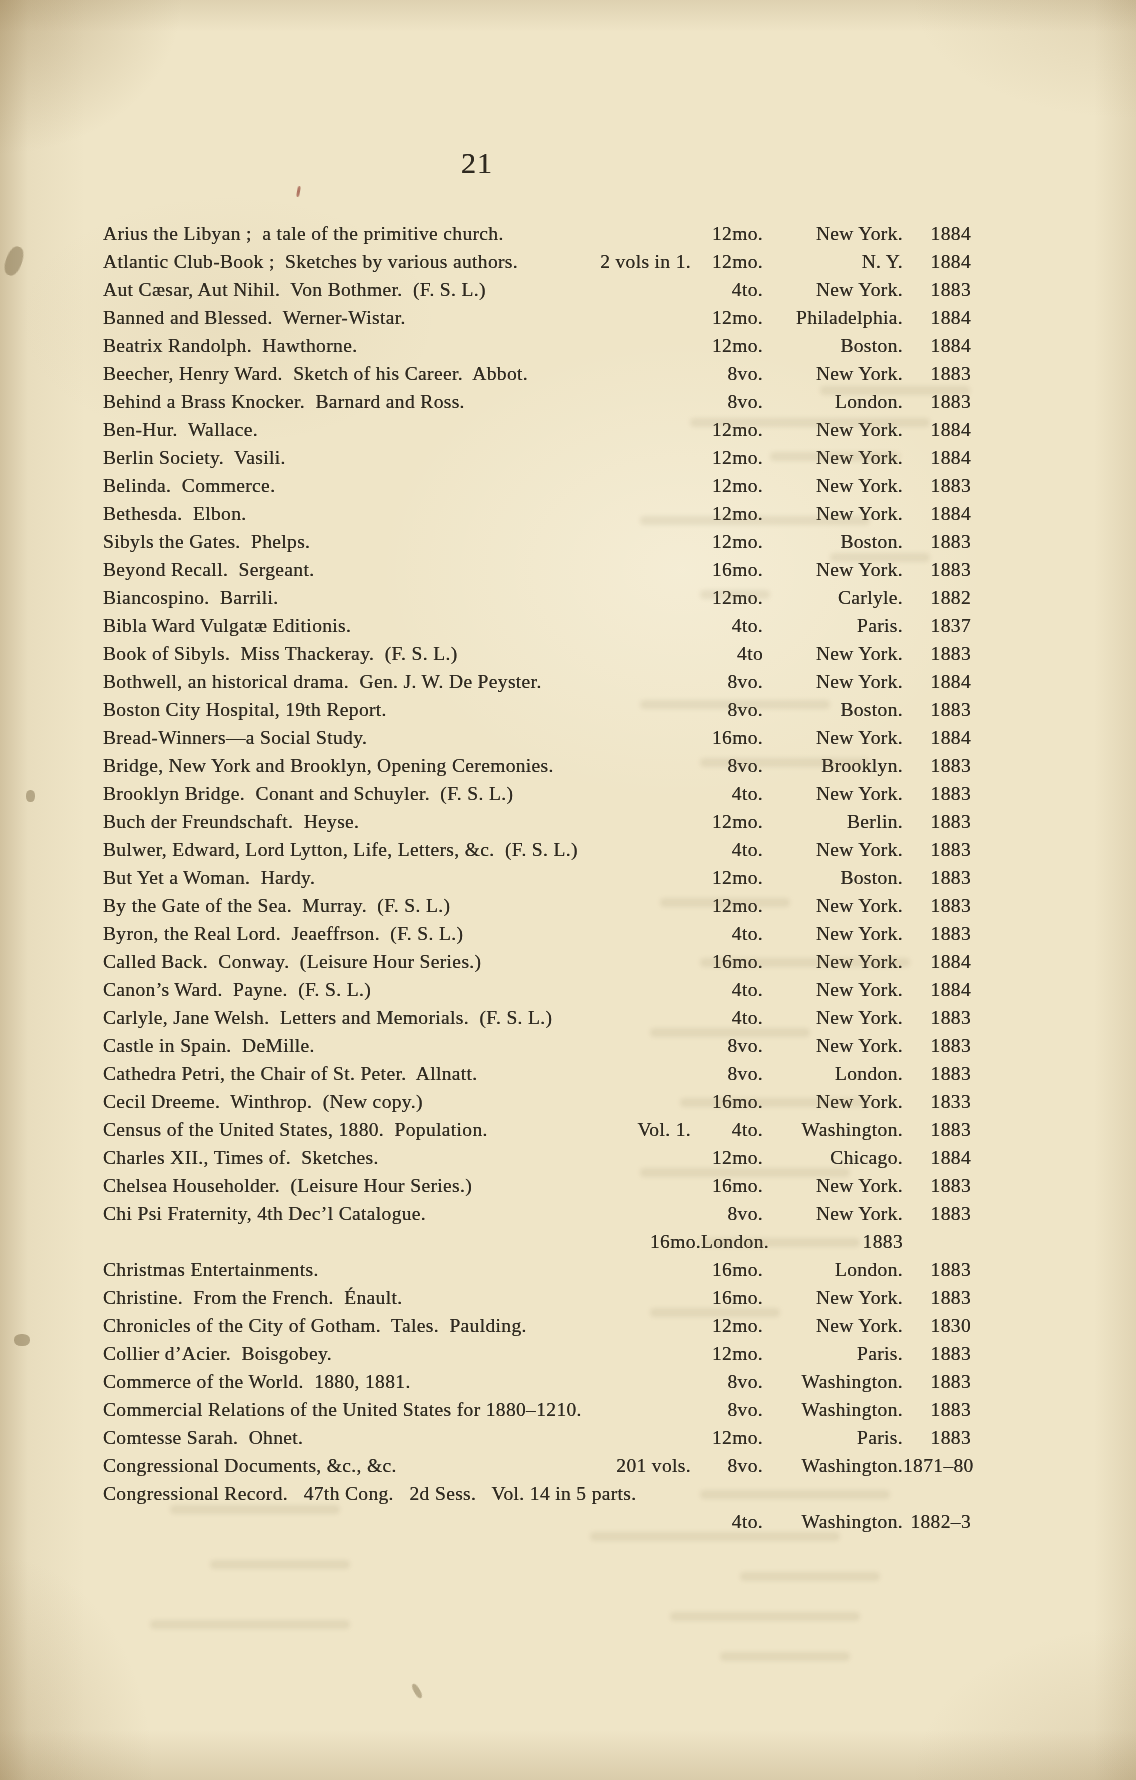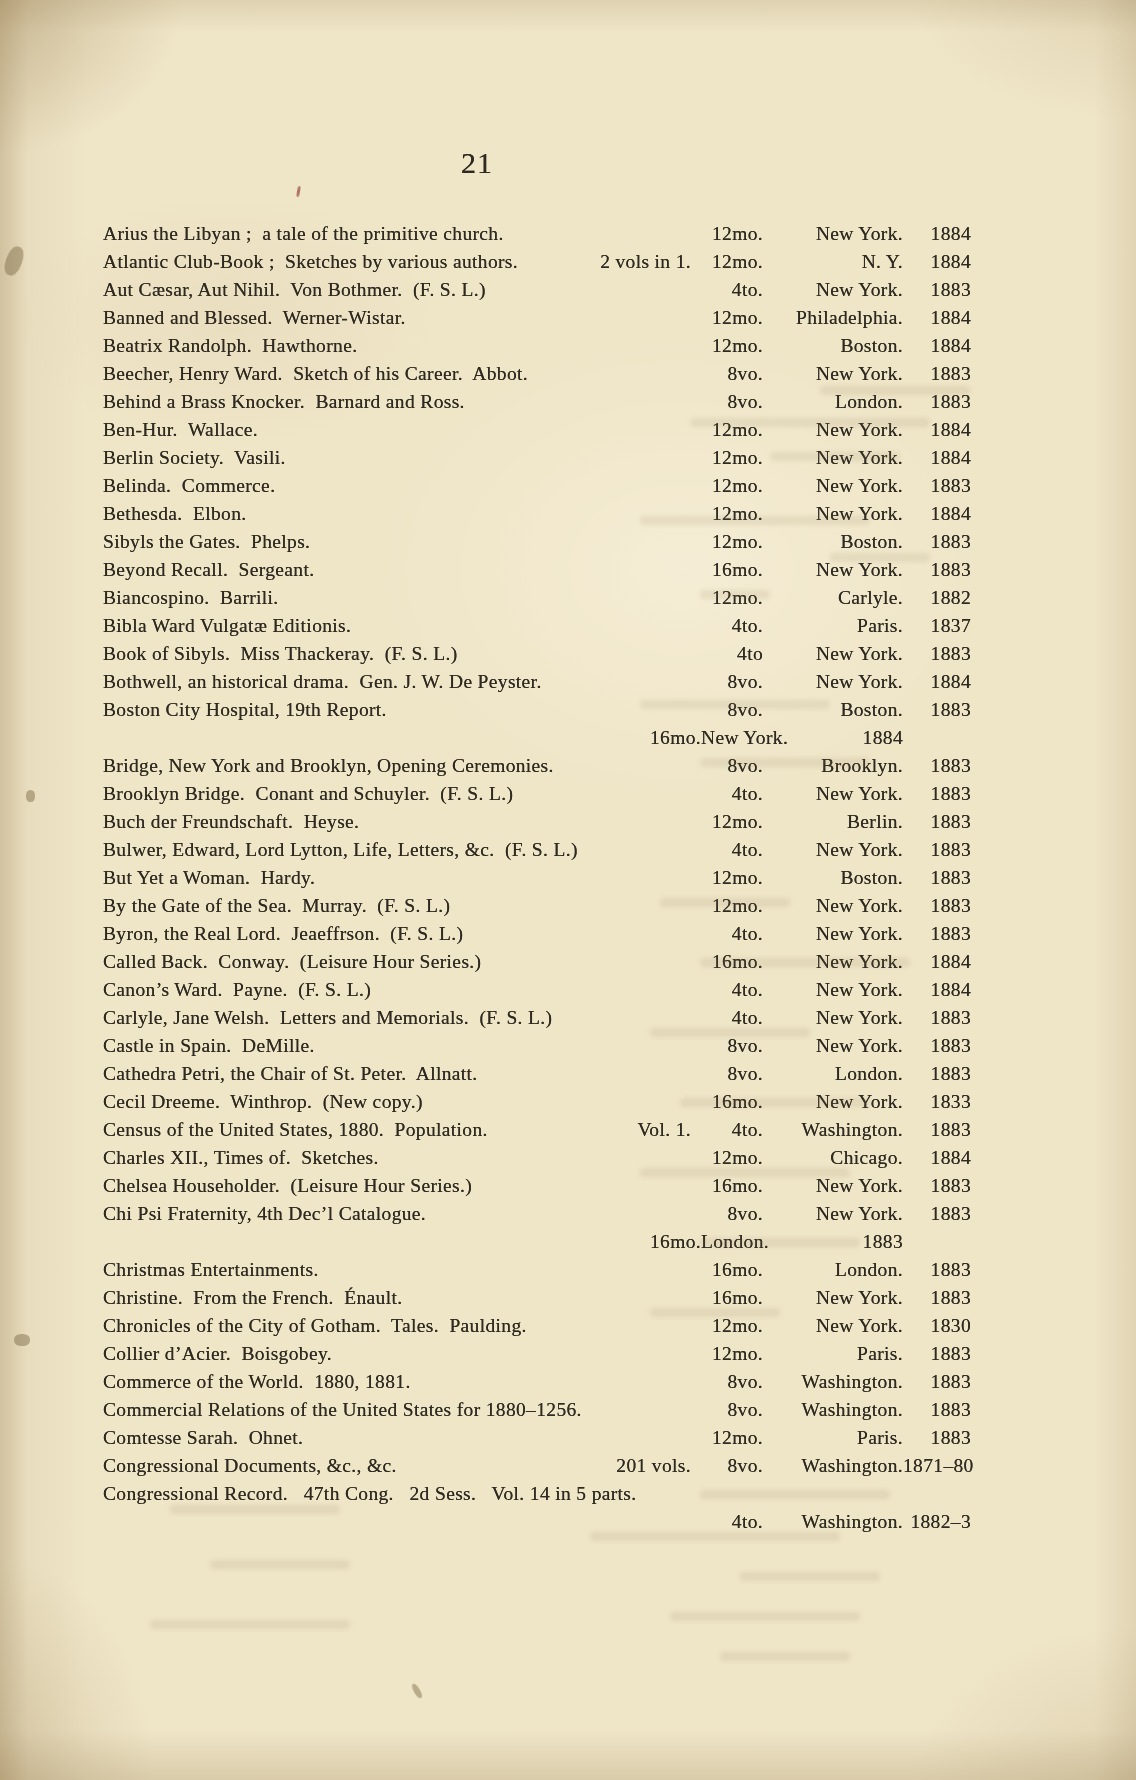--- a/index.html
+++ b/index.html
@@ -173,20 +173,21 @@
     <span class="y">1884</span>
   </div>
       <div class="row">
     <span class="t">Boston City Hospital, 19th Report.</span>
     <span class="x"></span>
     <span class="f">8vo.</span>
     <span class="p">Boston.</span>
     <span class="y">1883</span>
   </div>
       <div class="row">
+    <span class="t">Bread-Winners—a Social Study.</span>
     <span class="x"></span>
     <span class="f">16mo.</span>
     <span class="p">New York.</span>
     <span class="y">1884</span>
   </div>
       <div class="row">
     <span class="t">Bridge, New York and Brooklyn, Opening Ceremonies.</span>
     <span class="x"></span>
     <span class="f">8vo.</span>
     <span class="p">Brooklyn.</span>
@@ -339,21 +340,21 @@
     <span class="y">1883</span>
   </div>
       <div class="row">
     <span class="t">Commerce of the World.  1880, 1881.</span>
     <span class="x"></span>
     <span class="f">8vo.</span>
     <span class="p">Washington.</span>
     <span class="y">1883</span>
   </div>
       <div class="row">
-    <span class="t">Commercial Relations of the United States for 1880–1256.</span>
+    <span class="t">Commercial Relations of the United States for 1880–1210.</span>
     <span class="x"></span>
     <span class="f">8vo.</span>
     <span class="p">Washington.</span>
     <span class="y">1883</span>
   </div>
       <div class="row">
     <span class="t">Comtesse Sarah.  Ohnet.</span>
     <span class="x"></span>
     <span class="f">12mo.</span>
     <span class="p">Paris.</span>

